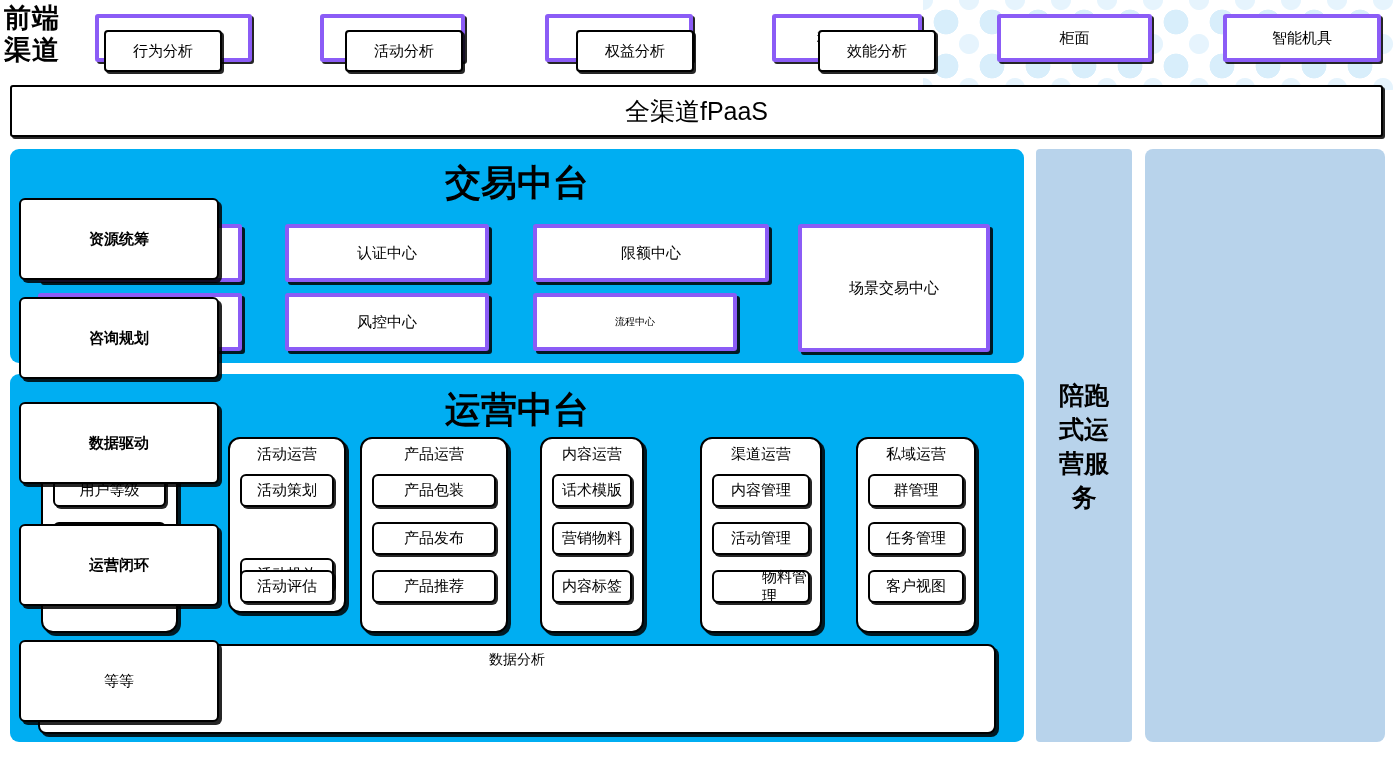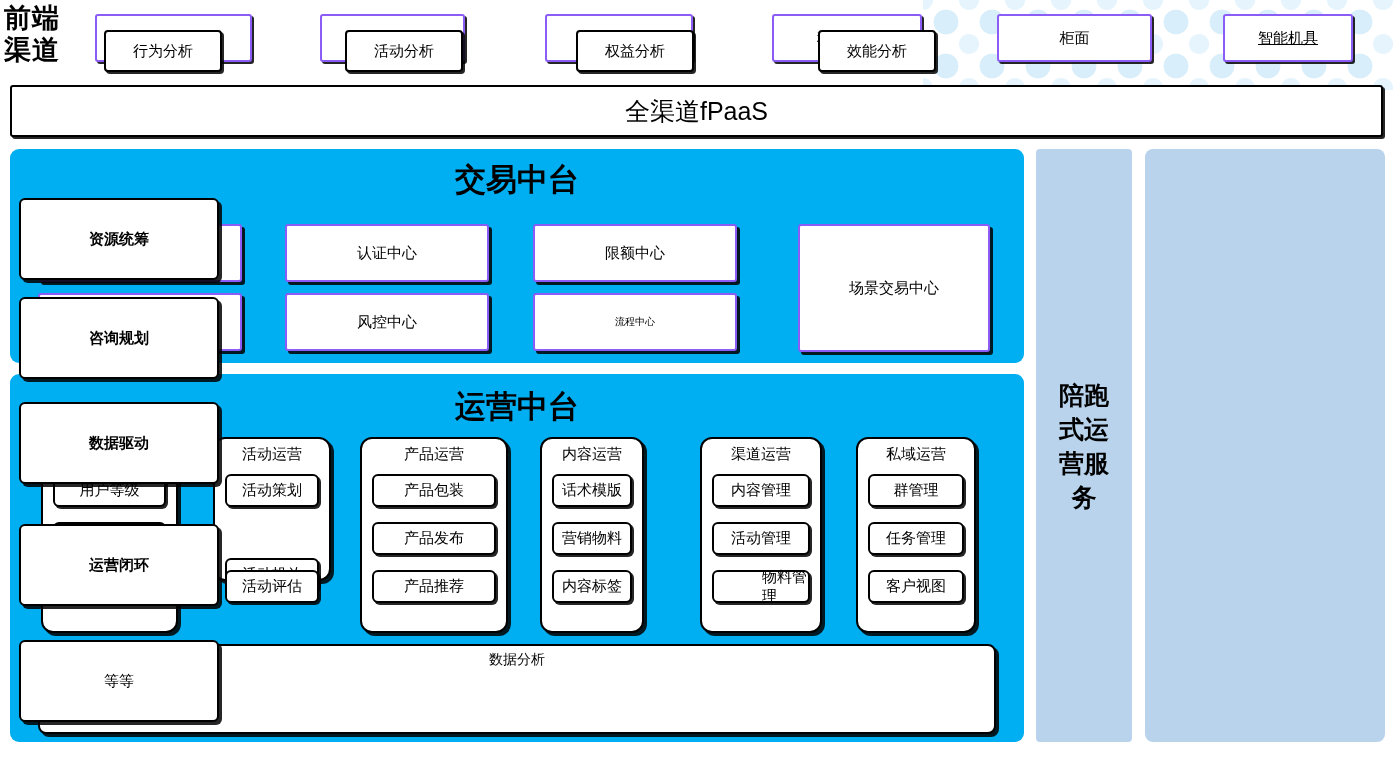--- a/index.html
+++ b/index.html
@@ -29,21 +29,21 @@
     background-size:48px 46px;
     background-position:6px 4px;
     pointer-events:none;z-index:0;
   }
 
   .stage{position:absolute;inset:0;z-index:2;}
 
   
   .card{
     background:#fff;
-    border:2px solid #8b5cf6;
+    border:4px solid #8b5cf6;
     border-radius:6px;
     box-shadow:3px 3px 0 rgba(0,0,0,.85);
     display:flex;align-items:center;justify-content:center;
     text-align:center;
     box-sizing:border-box;
     position:absolute;
   }
   .card.sq{border-radius:3px;}
 
   
@@ -67,21 +67,21 @@
     box-shadow:2px 2px 0 rgba(0,0,0,.85);
   }
 
   
   .cyan{
     position:absolute;background:#00AEF2;border-radius:9px;
   }
   .cyan-title{
     position:absolute;left:0;right:0;text-align:center;
     font-family:"Liberation Serif","DejaVu Serif",serif;
-    font-weight:bold;font-size:31px;color:#000;
+    font-weight:bold;font-size:36px;color:#000;
   }
 
   
   .grp{
     position:absolute;background:#fff;border:2px solid #000;
     border-radius:12px;box-shadow:3px 3px 0 rgba(0,0,0,.85);
     box-sizing:border-box;
   }
   .grp-title{
     position:absolute;left:0;right:0;top:6px;text-align:center;
@@ -147,49 +147,49 @@
 <div class="stage">
 
   <div class="frontend-label">前端渠道</div>
 
   <div id="channel-row">
       <div class="card chan" style="left: 95px; width: 157px;">手机银行</div>
       <div class="card chan" style="left: 320px; width: 145px;">网上银行</div>
       <div class="card chan" style="left: 545px; width: 148px;">微信银行</div>
       <div class="card chan" style="left: 772px; width: 150px;">移动展业</div>
       <div class="card chan" style="left: 997px; width: 155px;">柜面</div>
-      <div class="card chan" style="left: 1223px; width: 130px; text-decoration: underline;">智能机具</div>
+      <div class="card chan" style="left: 1223px; width: 158px;">智能机具</div>
     </div>
 
   <div class="fpaas">全渠道fPaaS</div>
 
   <div class="cyan" style="left:10px;top:149px;width:1014px;height:214px;">
     <div class="cyan-title" style="top:10px;">交易中台</div>
   </div>
   <div id="tx-items">
       <div class="card sq" style="left: 38px; top: 224px; width: 204px; height: 58px; font-size: 15px;">用户中心</div>
       <div class="card sq" style="left: 285px; top: 224px; width: 204px; height: 58px; font-size: 15px;">认证中心</div>
-      <div class="card sq" style="left: 533px; top: 224px; width: 204px; height: 58px; font-size: 15px;">限额中心</div>
+      <div class="card sq" style="left: 533px; top: 224px; width: 236px; height: 58px; font-size: 15px;">限额中心</div>
       <div class="card sq" style="left: 38px; top: 293px; width: 204px; height: 58px; font-size: 15px;">合约中心</div>
       <div class="card sq" style="left: 285px; top: 293px; width: 204px; height: 58px; font-size: 15px;">风控中心</div>
       <div class="card sq" style="left: 533px; top: 293px; width: 204px; height: 58px; font-size: 10px;">流程中心</div>
     </div>
   <div class="card sq" style="left:798px;top:224px;width:192px;height:128px;font-size:15px;">场景交易中心</div>
 
   <div class="cyan" style="left:10px;top:374px;width:1014px;height:368px;">
     <div class="cyan-title" style="top:12px;">运营中台</div>
   </div>
   <div id="op-groups">
       <div class="grp" style="left: 41px; top: 437px; width: 137px; height: 196px;">
         <div class="grp-title">用户运营</div>
         <div class="chip" style="top: 35px;">用户等级</div>
         <div class="chip" style="top: 83px;">用户任务</div>
         <div class="chip" style="top: 131px;">用户奖励</div>
       </div>
-      <div class="grp" style="left: 213px; top: 437px; width: 118px; height: 144px;">
+      <div class="grp" style="left: 228px; top: 437px; width: 118px; height: 176px;">
         <div class="grp-title">活动运营</div>
         <div class="chip" style="top: 35px;">活动策划</div>
         <div class="chip" style="top: 83px; margin-top: 36px;">活动投放</div>
         <div class="chip" style="top: 131px;">活动评估</div>
       </div>
       <div class="grp" style="left: 360px; top: 437px; width: 148px; height: 196px;">
         <div class="grp-title">产品运营</div>
         <div class="chip" style="top: 35px;">产品包装</div>
         <div class="chip" style="top: 83px;">产品发布</div>
         <div class="chip" style="top: 131px;">产品推荐</div>

